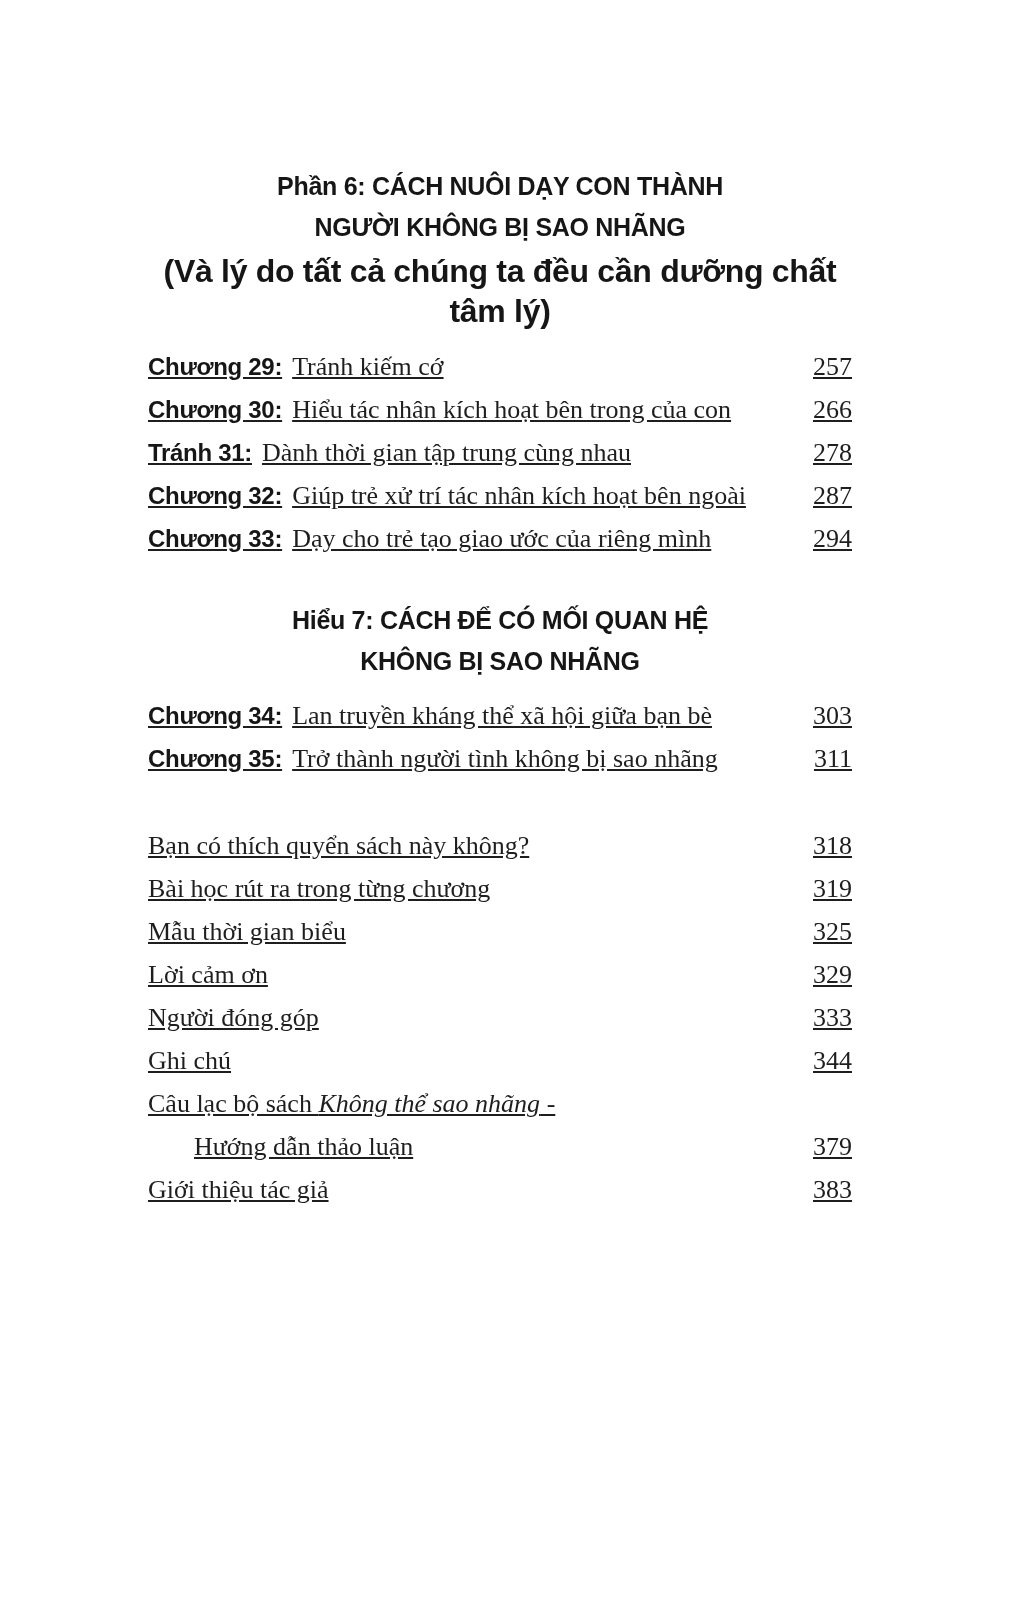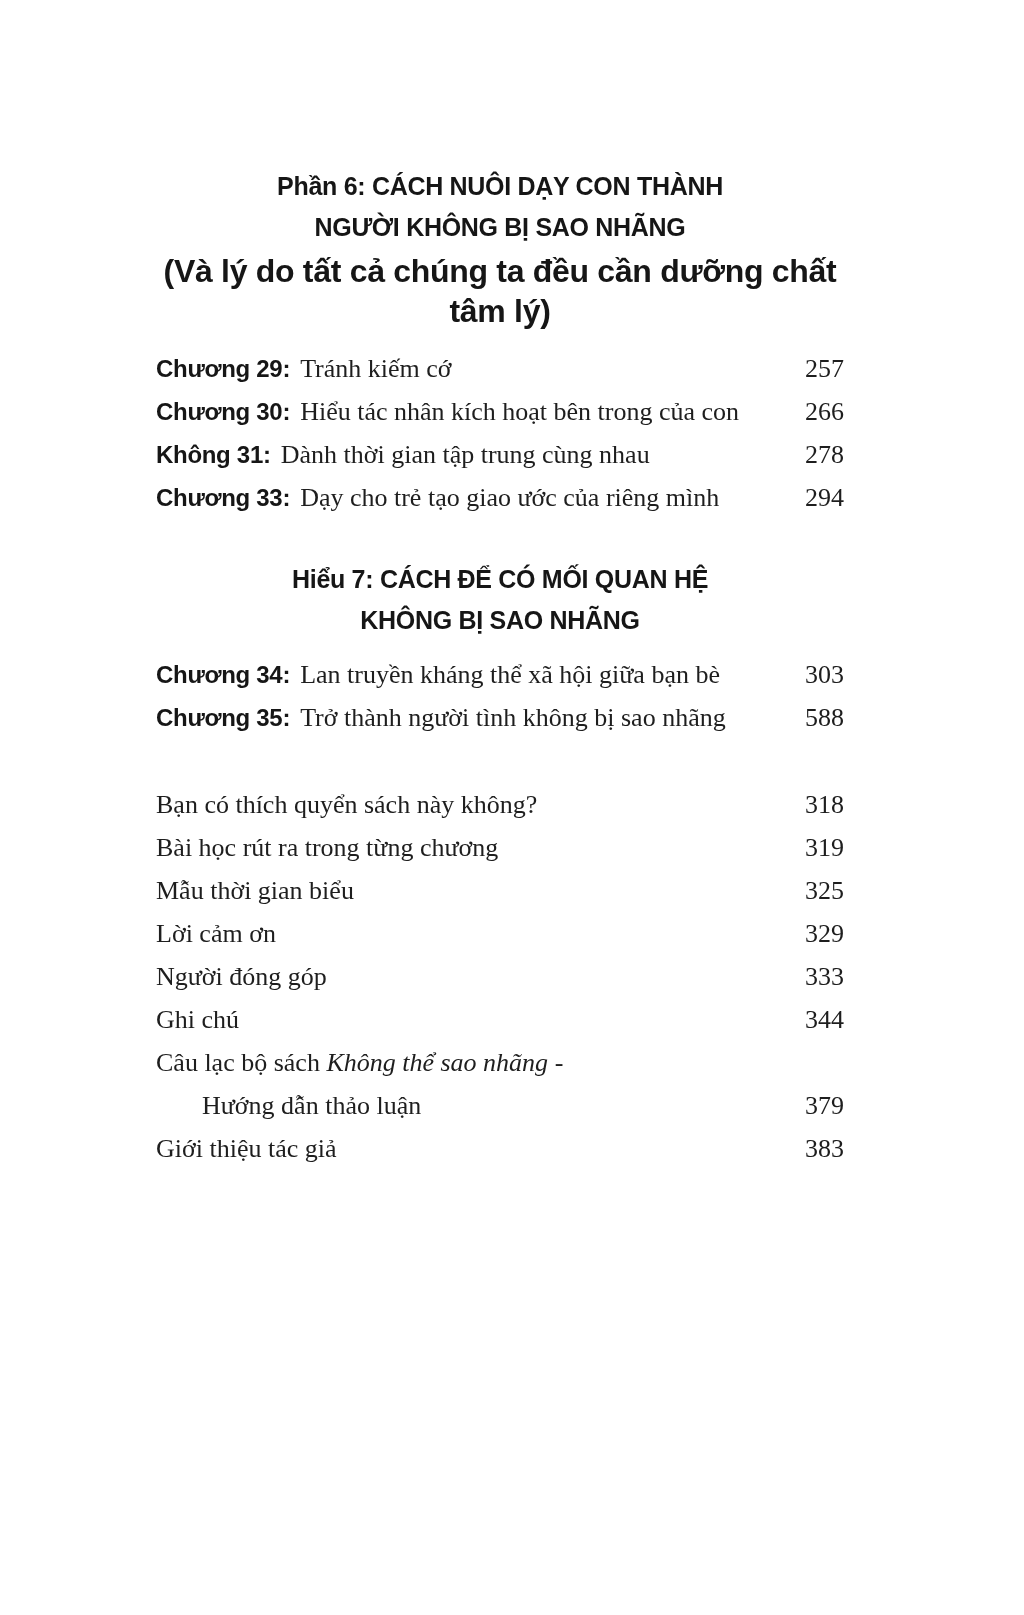--- a/index.html
+++ b/index.html
@@ -32,21 +32,21 @@
   .subtitle {
     margin: 3px 0 14px 0;
     font-family: "Liberation Sans", sans-serif;
     font-weight: 700;
     font-size: 32px;
     letter-spacing: -0.3px;
     line-height: 40px;
     text-align: center;
     color: #161616;
   }
-  .entries { margin: 16px; }
+  .entries { margin: 8px; text-decoration: underline; }
   .entry {
     display: flex;
     align-items: baseline;
     line-height: 43px;
     font-size: 26px;
   }
   .entry .text {
     flex: 1;
     min-width: 0;
     white-space: nowrap;
@@ -86,40 +86,44 @@
     <div class="entries">
       <div class="entry">
         <span class="text"><span class="label">Chương 29:</span><span class="title">Tránh kiếm cớ</span></span>
         <span class="page-num">257</span>
       </div>
       <div class="entry">
         <span class="text"><span class="label">Chương 30:</span><span class="title">Hiểu tác nhân kích hoạt bên trong của con</span></span>
         <span class="page-num">266</span>
       </div>
       <div class="entry">
-        <span class="text"><span class="label">Không 31:</span><span class="title">Dành thời gian tập trung cùng nhau</span></span>
+        <span class="text"><span class="label">Tránh 31:</span><span class="title">Dành thời gian tập trung cùng nhau</span></span>
         <span class="page-num">278</span>
+      </div>
+      <div class="entry">
+        <span class="text"><span class="label">Chương 32:</span><span class="title">Giúp trẻ xử trí tác nhân kích hoạt bên ngoài</span></span>
+        <span class="page-num">287</span>
       </div>
       <div class="entry">
         <span class="text"><span class="label">Chương 33:</span><span class="title">Dạy cho trẻ tạo giao ước của riêng mình</span></span>
         <span class="page-num">294</span>
       </div>
     </div>
   </section>
 
   <section class="section-gap">
     <h2 class="heading"><span>Hiểu 7: CÁCH ĐỂ CÓ MỐI QUAN HỆ</span><br><span>KHÔNG BỊ SAO NHÃNG</span></h2>
     <div class="entries" style="margin-top:12px;">
       <div class="entry">
         <span class="text"><span class="label">Chương 34:</span><span class="title">Lan truyền kháng thể xã hội giữa bạn bè</span></span>
         <span class="page-num">303</span>
       </div>
       <div class="entry">
         <span class="text"><span class="label">Chương 35:</span><span class="title">Trở thành người tình không bị sao nhãng</span></span>
-        <span class="page-num">588</span>
+        <span class="page-num">311</span>
       </div>
     </div>
   </section>
 
   <section class="list-gap">
     <div class="entries">
       <div class="entry">
         <span class="text"><span class="title">Bạn có thích quyển sách này không?</span></span>
         <span class="page-num">318</span>
       </div>

